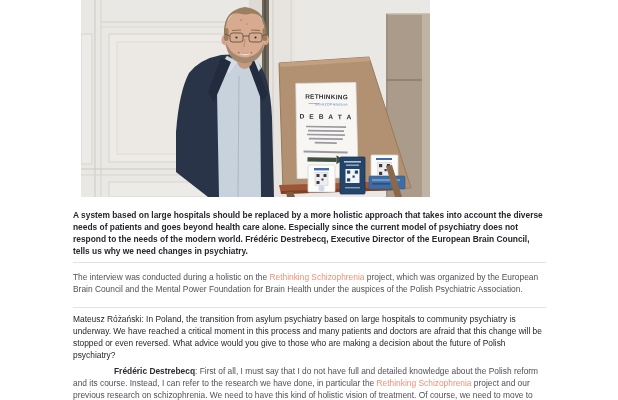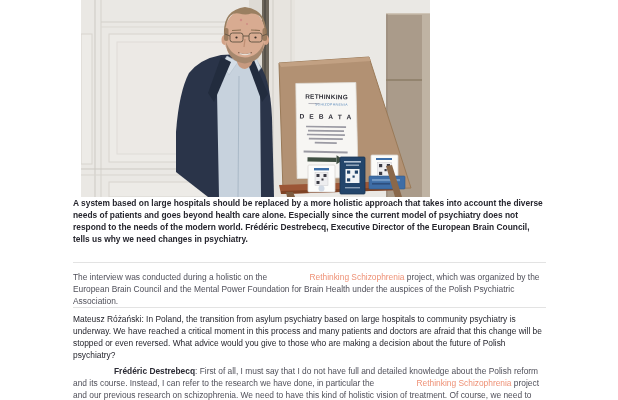--- a/index.html
+++ b/index.html
@@ -3,28 +3,28 @@
 <meta charset="utf-8">
 <style>
   html,body{margin:0;padding:0;background:#ffffff;}
   .page{position:relative;width:618px;height:400px;background:#ffffff;overflow:hidden;
         font-family:"Liberation Sans","DejaVu Sans",sans-serif;}
   .photo{position:absolute;left:81px;top:0;width:349px;height:197px;margin:0;}
   .photo svg{display:block;width:349px;height:197px;}
   .article{position:absolute;left:73px;top:0;width:473px;}
   .article p{margin:0;font-size:8.4px;line-height:12.1px;letter-spacing:0;}
   .blk{position:absolute;left:0;width:473px;}
-  .lead{top:197px;font-weight:bold;color:#26262e;}
+  .lead{top:209px;font-weight:bold;color:#26262e;}
   .note{top:271px;color:#50505a;}
   .question{top:313px;font-weight:normal;color:#26262e;}
   .answer{top:365px;color:#50505a;}
   .answer b{color:#2a2a33;padding-left:41px;}
   .rule{position:absolute;left:0;width:473px;height:0;border:none;border-top:1px solid #e3e3e3;margin:0;}
   .rule1{top:262px;} .rule2{top:307px;}
-  a.lnk{color:#ee9176;text-decoration:none;cursor:pointer;margin-left:40px;}
+  a.lnk{color:#ee9176;text-decoration:none;cursor:pointer;}
 </style>
 </head>
 <body>
 
 <div class="page">
 
   <figure class="photo">
     <svg viewBox="0 0 349 197" preserveAspectRatio="none">
 
       <g>

